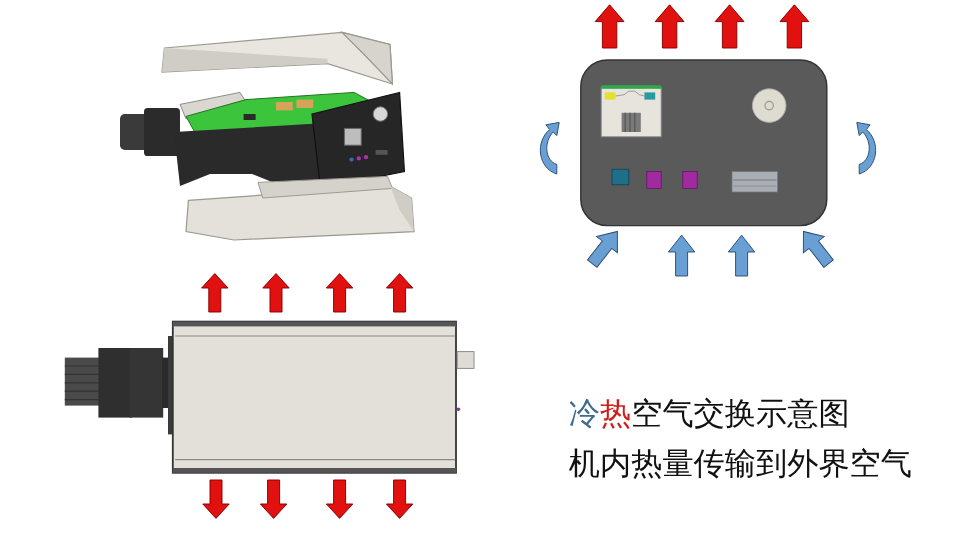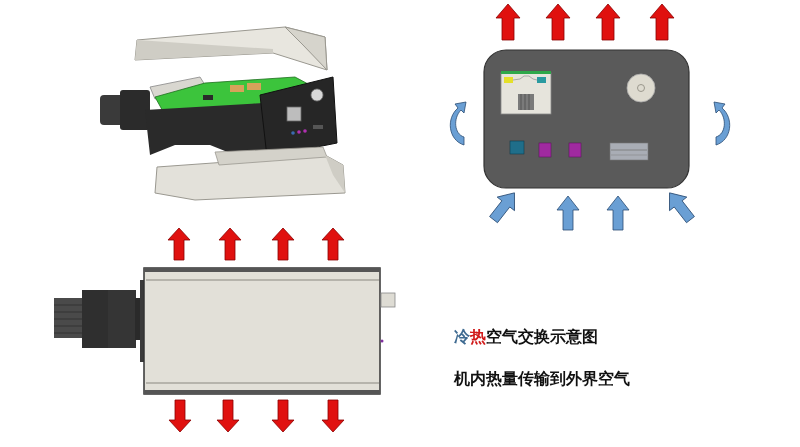--- a/index.html
+++ b/index.html
@@ -1,19 +1,19 @@
 <!DOCTYPE html>
 <html><head>
 <meta charset="utf-8">
 <style>
   html, body { margin:0; padding:0; background:#ffffff; }
   body { width:800px; height:447px; position:relative; overflow:hidden; font-family:"DejaVu Sans", sans-serif; }
   .abs { position:absolute; }
   svg { display:block; }
-  .caption { position:absolute; left:454px; font-size:16px; font-weight:bold; color:#111; letter-spacing:0px; white-space:nowrap; }
+  .caption { position:absolute; left:474px; font-size:26px; font-weight:normal; color:#111; letter-spacing:0px; white-space:nowrap; }
   .caption .cold { color:#3e6a91; }
   .caption .hot { color:#d11a1a; }
 </style>
 </head>
 <body>
 
 <div class="abs" style="left:95px;top:15px;width:270px;height:195px;">
   <svg width="270" height="195" viewBox="0 0 270 195">
 
     <g>

